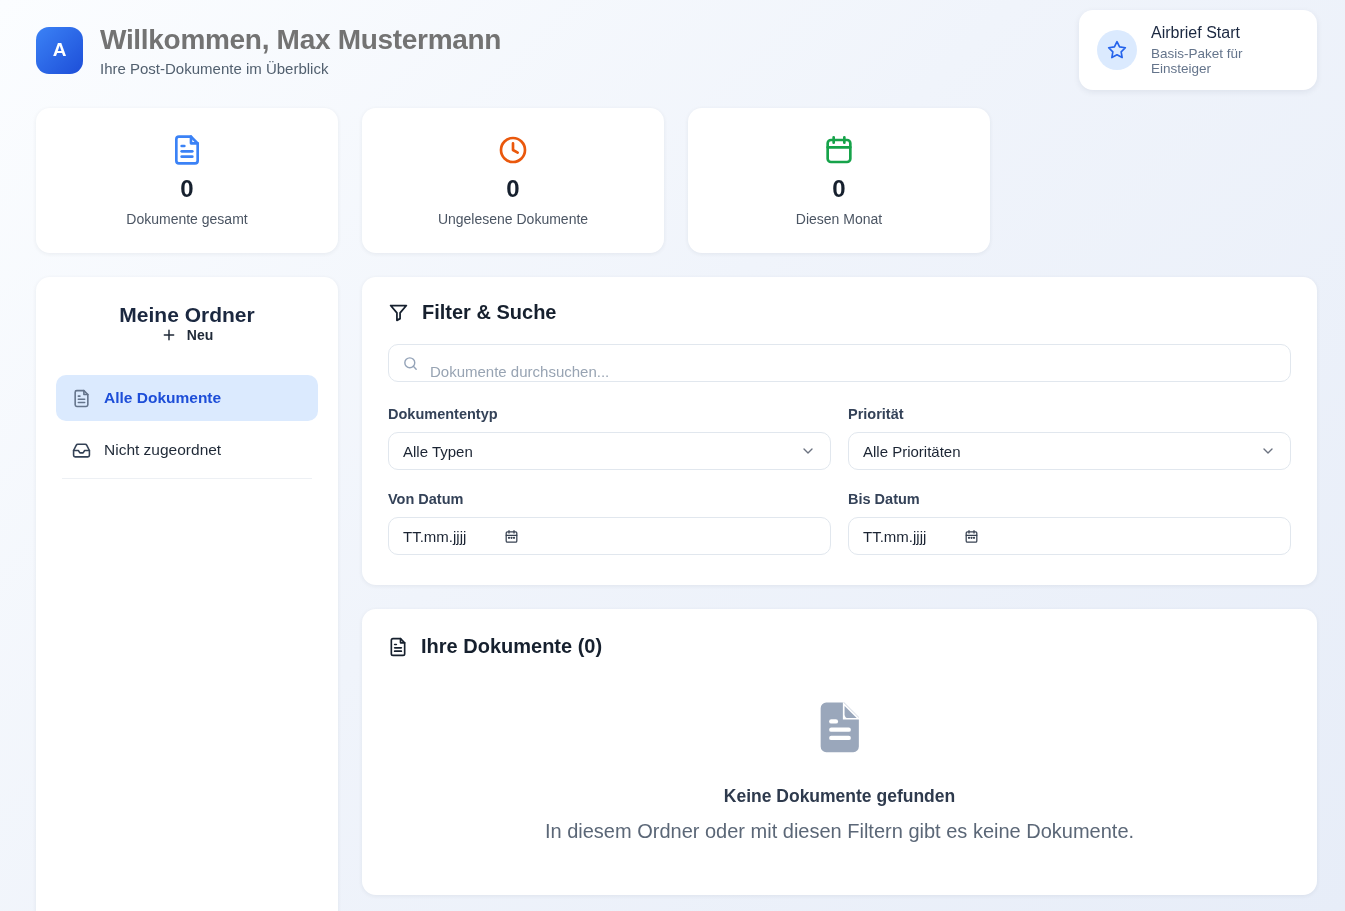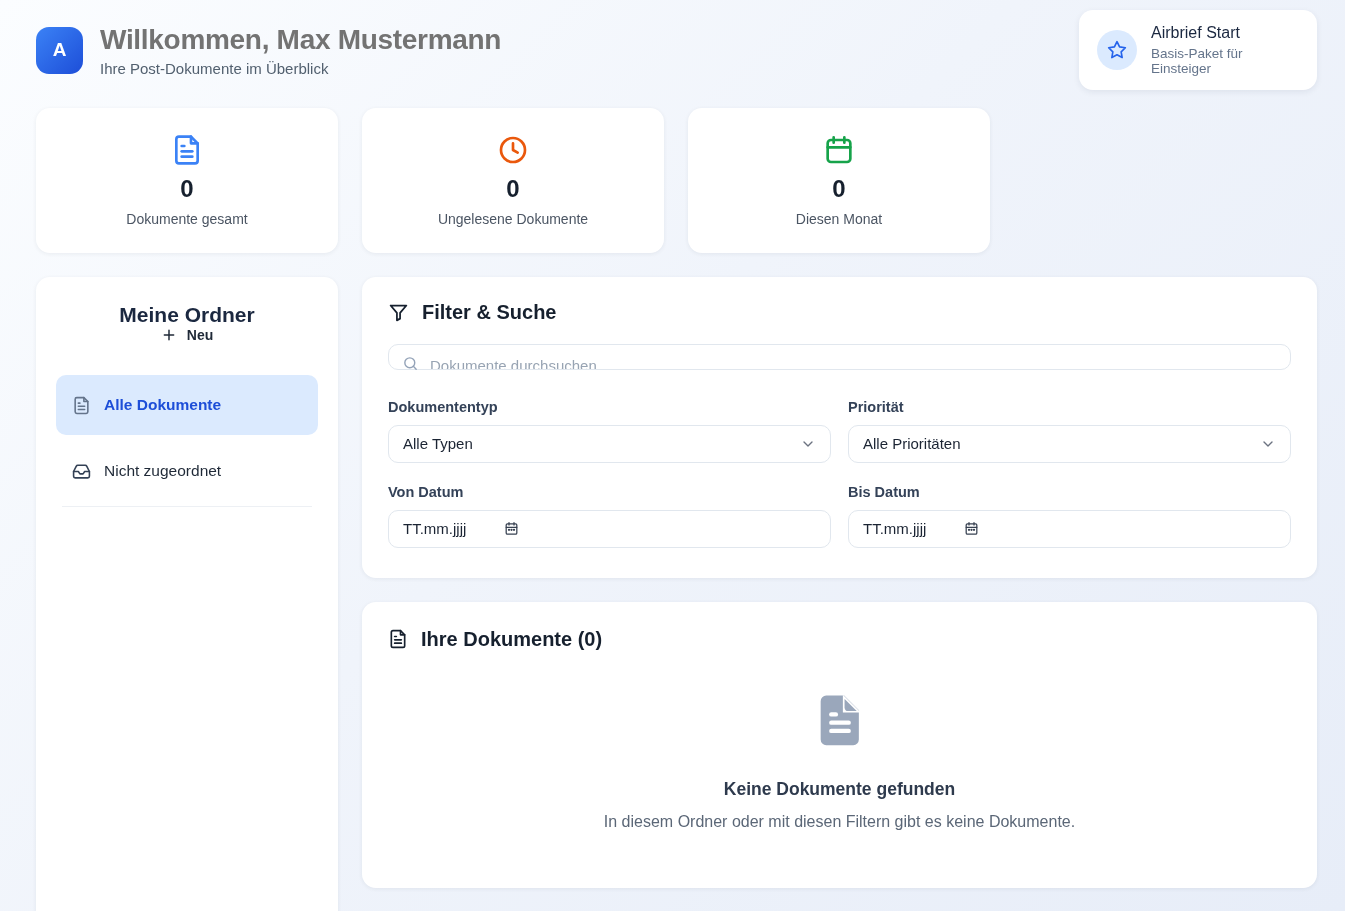--- a/index.html
+++ b/index.html
@@ -56,56 +56,56 @@
   
   .folders-card { width:302px; height:660px; padding:26px 20px; flex:0 0 auto; }
   .folders-head { display:flex; align-items:center; justify-content:space-between; padding:0 6px;flex-direction:column; }
   .folders-title { font-size:21px; font-weight:700; color:#1b2840; }
   .new-btn {
     display:flex; align-items:center; gap:10px; background:none; border:none;
     font-family:inherit; font-size:14px; font-weight:600; color:#1f2937; cursor:pointer;
   }
   .folder-list { margin-top:32px; }
   .folder-item {
-    display:flex; align-items:center; gap:13px; height:60px; padding:0 16px;
+    display:flex; align-items:center; gap:13px; height:46px; padding:0 16px;
     border-radius:10px; font-size:15.5px; color:#1f2937; cursor:pointer; margin-top:6px;
   }
   .folder-item .f-icon { color:#64748b; display:flex; }
   .folder-item.selected { background:#dbeafe; color:#1d4ed8; font-weight:600; }
   .folder-divider { border:none; border-top:1px solid #edf0f4; margin:5px 6px 0; }
 
   
   .main-col { flex:1; }
   .section-title { display:flex; align-items:center; gap:13px; font-size:20px; font-weight:700; color:#16202e; }
   .section-title svg { flex:0 0 auto; }
 
   .filter-card { padding:24px 26px 30px; }
   .search-wrap { position:relative; margin-top:20px; }
   .search-input {
-    width:100%; height:26px; border:1px solid #e1e7ee; border-radius:10px;
+    width:100%; height:38px; border:1px solid #e1e7ee; border-radius:10px;
     padding:16px 14px 0 41px; font-family:inherit; font-size:15px; color:#1f2937; background:#fff; outline:none;
   }
   .search-input::placeholder { color:#98a4b3; }
   .search-icon { position:absolute; left:14px; top:11px; color:#94a3b8; }
 
   .field-grid { display:grid; grid-template-columns:1fr 1fr; column-gap:17px; row-gap:21px; margin-top:24px; }
   .field-label { display:block; font-size:14.5px; font-weight:600; color:#344258; margin-bottom:10px; }
   .control {
     height:38px; border:1px solid #e1e7ee; border-radius:10px; background:#fff;
     display:flex; align-items:center; justify-content:space-between;
     padding:0 14px; font-size:15px; color:#1b2433; cursor:pointer;
   }
   .control .chev { color:#6b7280; display:flex; }
   .date-control { justify-content:flex-start; gap:38px; }
   .date-control .cal { color:#374151; display:flex; }
 
   .documents-card { margin-top:24px; height:286px; padding:26px 26px 0; }
   .empty { text-align:center; margin-top:40px; }
   .empty-title { font-size:17.5px; font-weight:700; color:#2e3a4d; margin-top:26px; }
-  .empty-desc { font-size:16px; color:#5b6777; margin-top:13px; }
+  .empty-desc { font-size:20px; color:#5b6777; margin-top:13px; }
 </style>
 </head>
 <body>
 
 <div class="page">
 
   <div class="header-row">
     <div class="avatar">A</div>
     <div>
       <div class="page-title">Willkommen, Max Mustermann</div>

